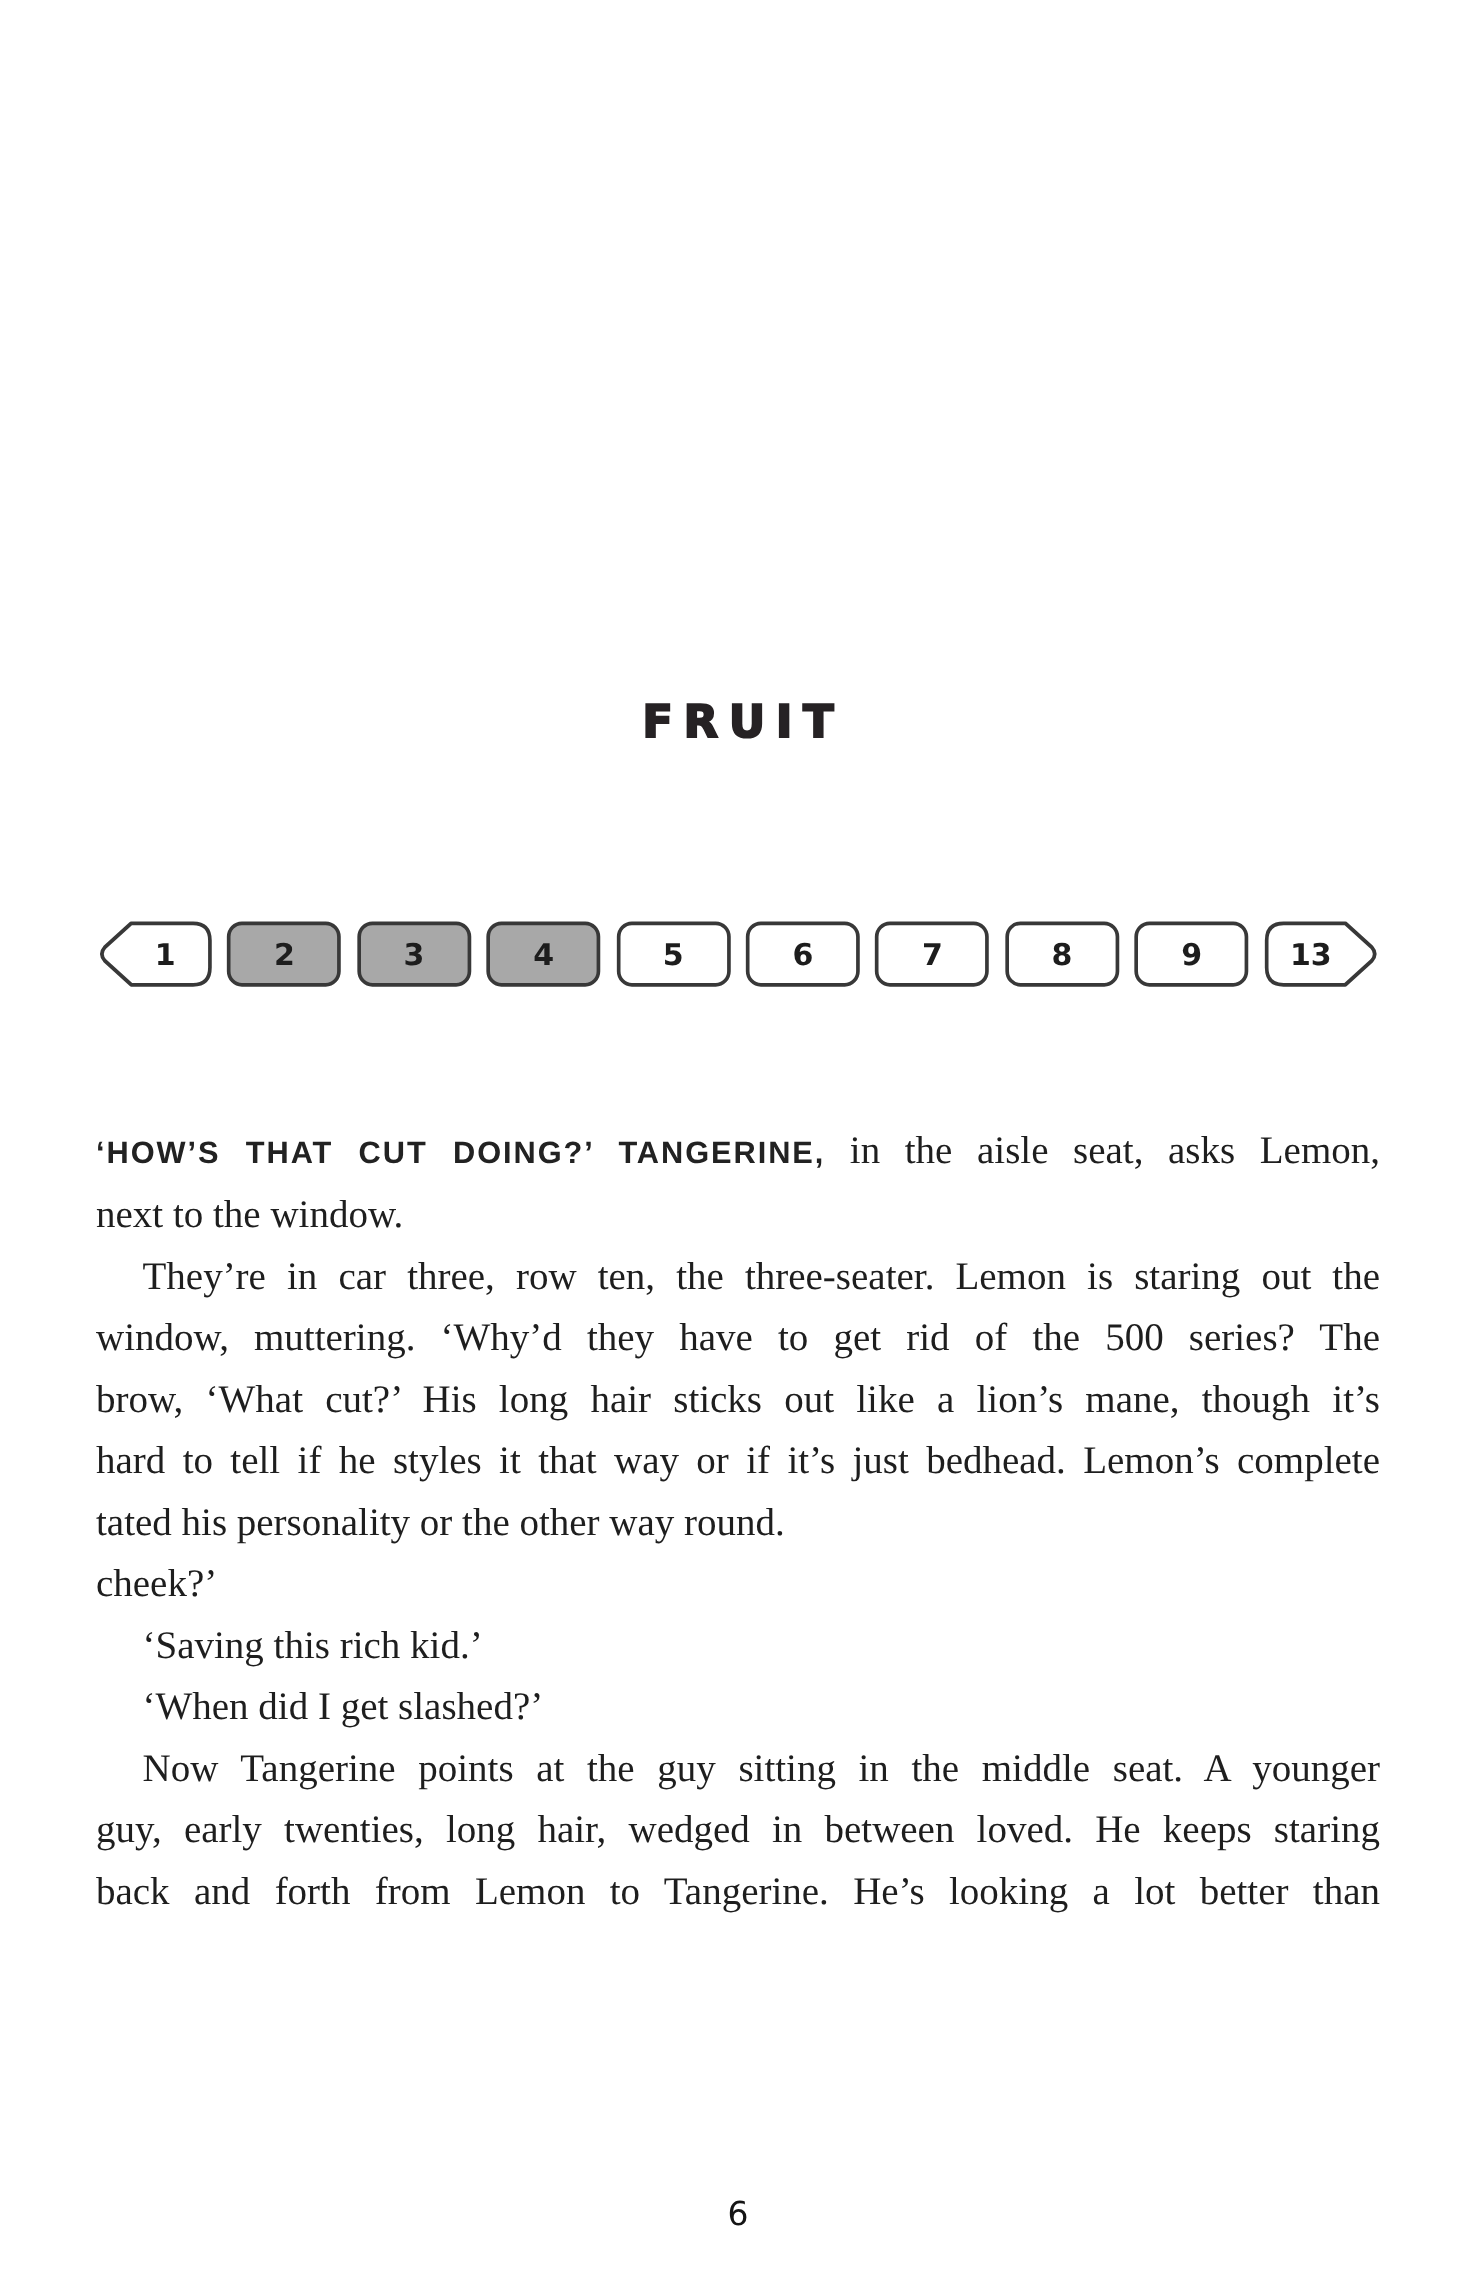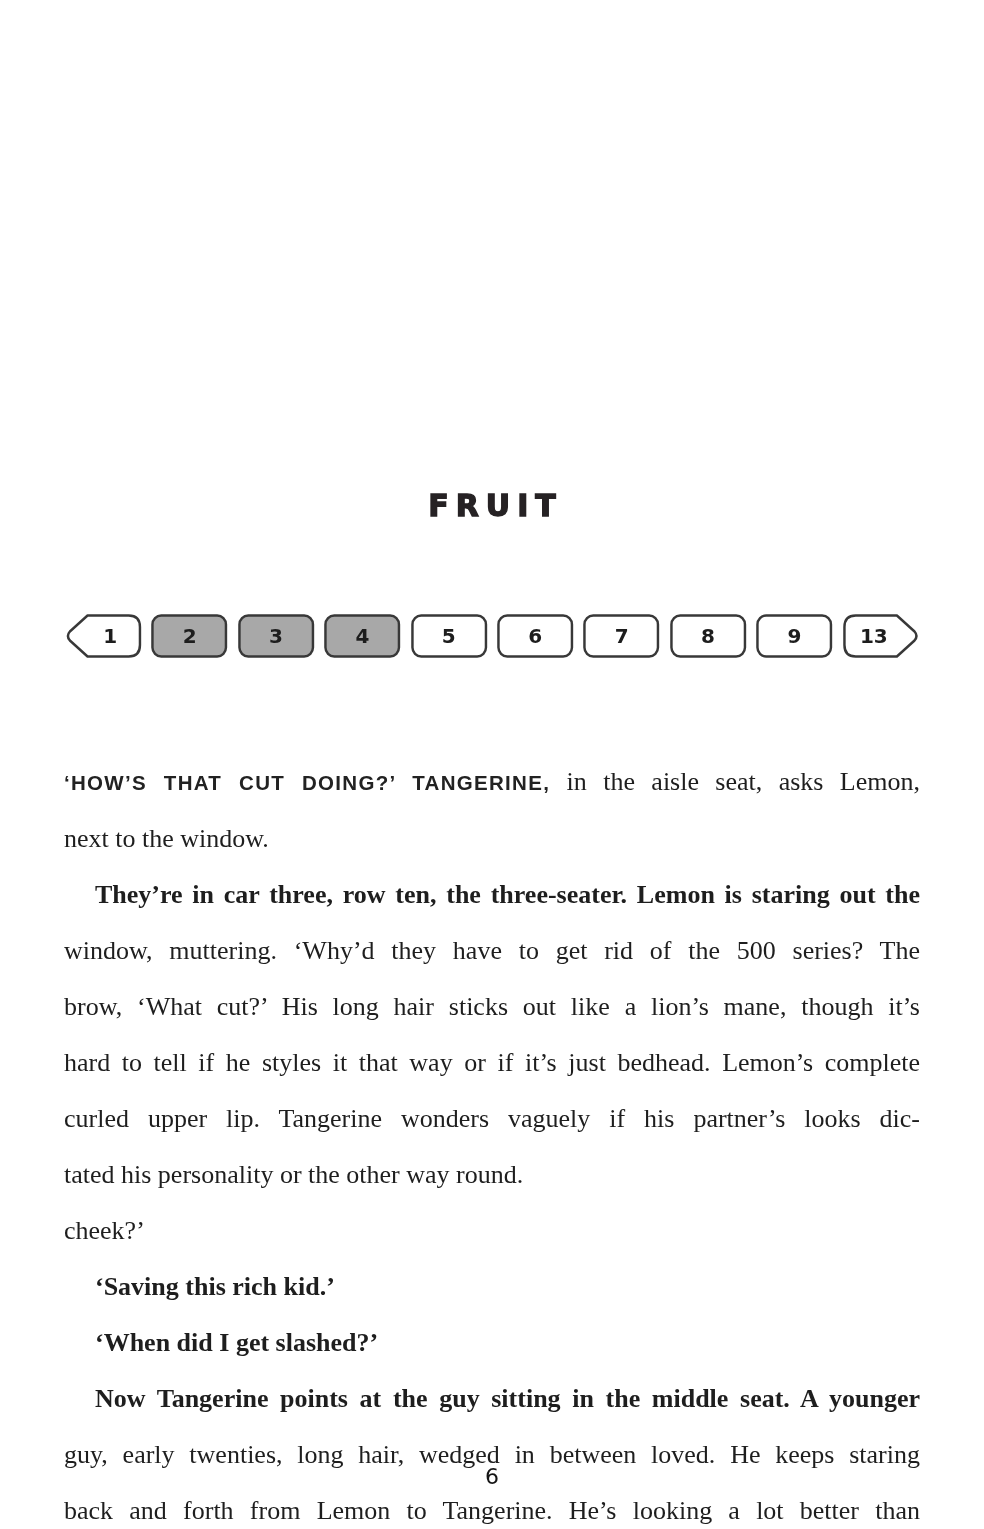--- a/index.html
+++ b/index.html
@@ -2,21 +2,21 @@
 <html><head>
 <meta charset="utf-8">
 <style>
   html,body { margin:0; padding:0; background:#ffffff; }
   #page {
     position:relative; width:984px; height:1529px;
     background:#ffffff; overflow:hidden;
     font-family:"Liberation Serif", serif; color:#1e1e1e;
   }
   .chapter-title {
-    position:absolute; top:488px; left:0; right:0;
+    position:absolute; top:464px; left:0; right:0;
     text-align:center;
     font-family:"DejaVu Sans", sans-serif;
     font-weight:bold; font-size:30px;
     letter-spacing:7px; text-indent:7px;
     color:#262224;
     -webkit-text-stroke:1.3px #262224;
   }
   .train {
     position:absolute; left:64px; top:613px; width:856px; height:46px;
     display:flex; gap:8px;
@@ -28,23 +28,23 @@
     display:flex; align-items:center; justify-content:center;
     font-family:"DejaVu Sans", sans-serif; font-weight:bold;
     font-size:20px; color:#1d1d1d;
   }
   .car.first .car-num { padding-left:14px; }
   .car.last  .car-num { padding-right:14px; }
   .body-text {
     position:absolute; left:64px; top:746px; width:856px;
     font-size:26px; line-height:41px; color:#1e1e1e;
   }
-  .line { white-space:nowrap; text-align:left;margin-top:15px; }
+  .line { white-space:nowrap; text-align:left; }
   .line.j { text-align:justify; text-align-last:justify; }
-  .line.ind { text-indent:31px;font-weight:bold; }
+  .line.ind { text-indent:31px; }
   .lead {
     font-family:"Liberation Sans", sans-serif;
     font-weight:bold; font-size:20.5px;
     letter-spacing:1.3px; color:#222222;
   }
   .page-num {
     position:absolute; top:1464px; left:0; right:0;
     text-align:center;
     font-family:"DejaVu Sans", sans-serif;
     font-size:22px; color:#141414;
@@ -140,21 +140,20 @@
       </div>
     </div>
 
   <div class="body-text">
     <div class="line j"><span class="lead">‘HOW’S THAT CUT DOING?’ TANGERINE,</span><span> in the aisle seat, asks Lemon,</span></div>
     <div class="line">next to the window.</div>
     <div class="line j ind">They’re in car three, row ten, the three-seater. Lemon is staring out the</div>
     <div class="line j">window, muttering. ‘Why’d they have to get rid of the 500 series? The</div>
     <div class="line j">brow, ‘What cut?’ His long hair sticks out like a lion’s mane, though it’s</div>
     <div class="line j">hard to tell if he styles it that way or if it’s just bedhead. Lemon’s complete</div>
-    <div class="line j">curled upper lip. Tangerine wonders vaguely if his partner’s looks dic-</div>
     <div class="line">tated his personality or the other way round.</div>
     <div class="line">cheek?’</div>
     <div class="line ind">‘Saving this rich kid.’</div>
     <div class="line ind">‘When did I get slashed?’</div>
     <div class="line j ind">Now Tangerine points at the guy sitting in the middle seat. A younger</div>
     <div class="line j">guy, early twenties, long hair, wedged in between loved. He keeps staring</div>
     <div class="line j">back and forth from Lemon to Tangerine. He’s looking a lot better than</div>
   </div>
 
   <div class="page-num">6</div>

